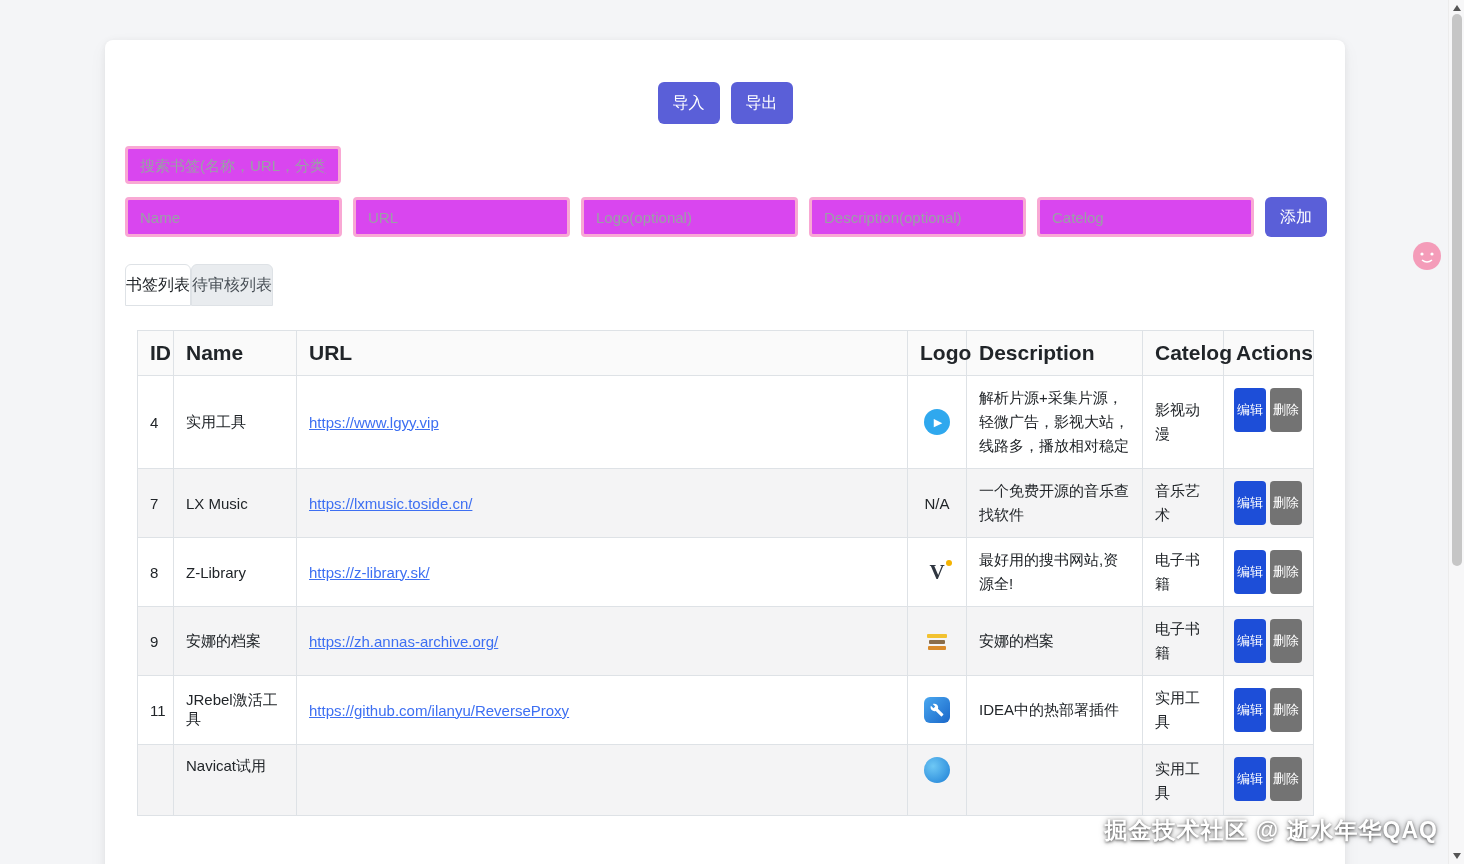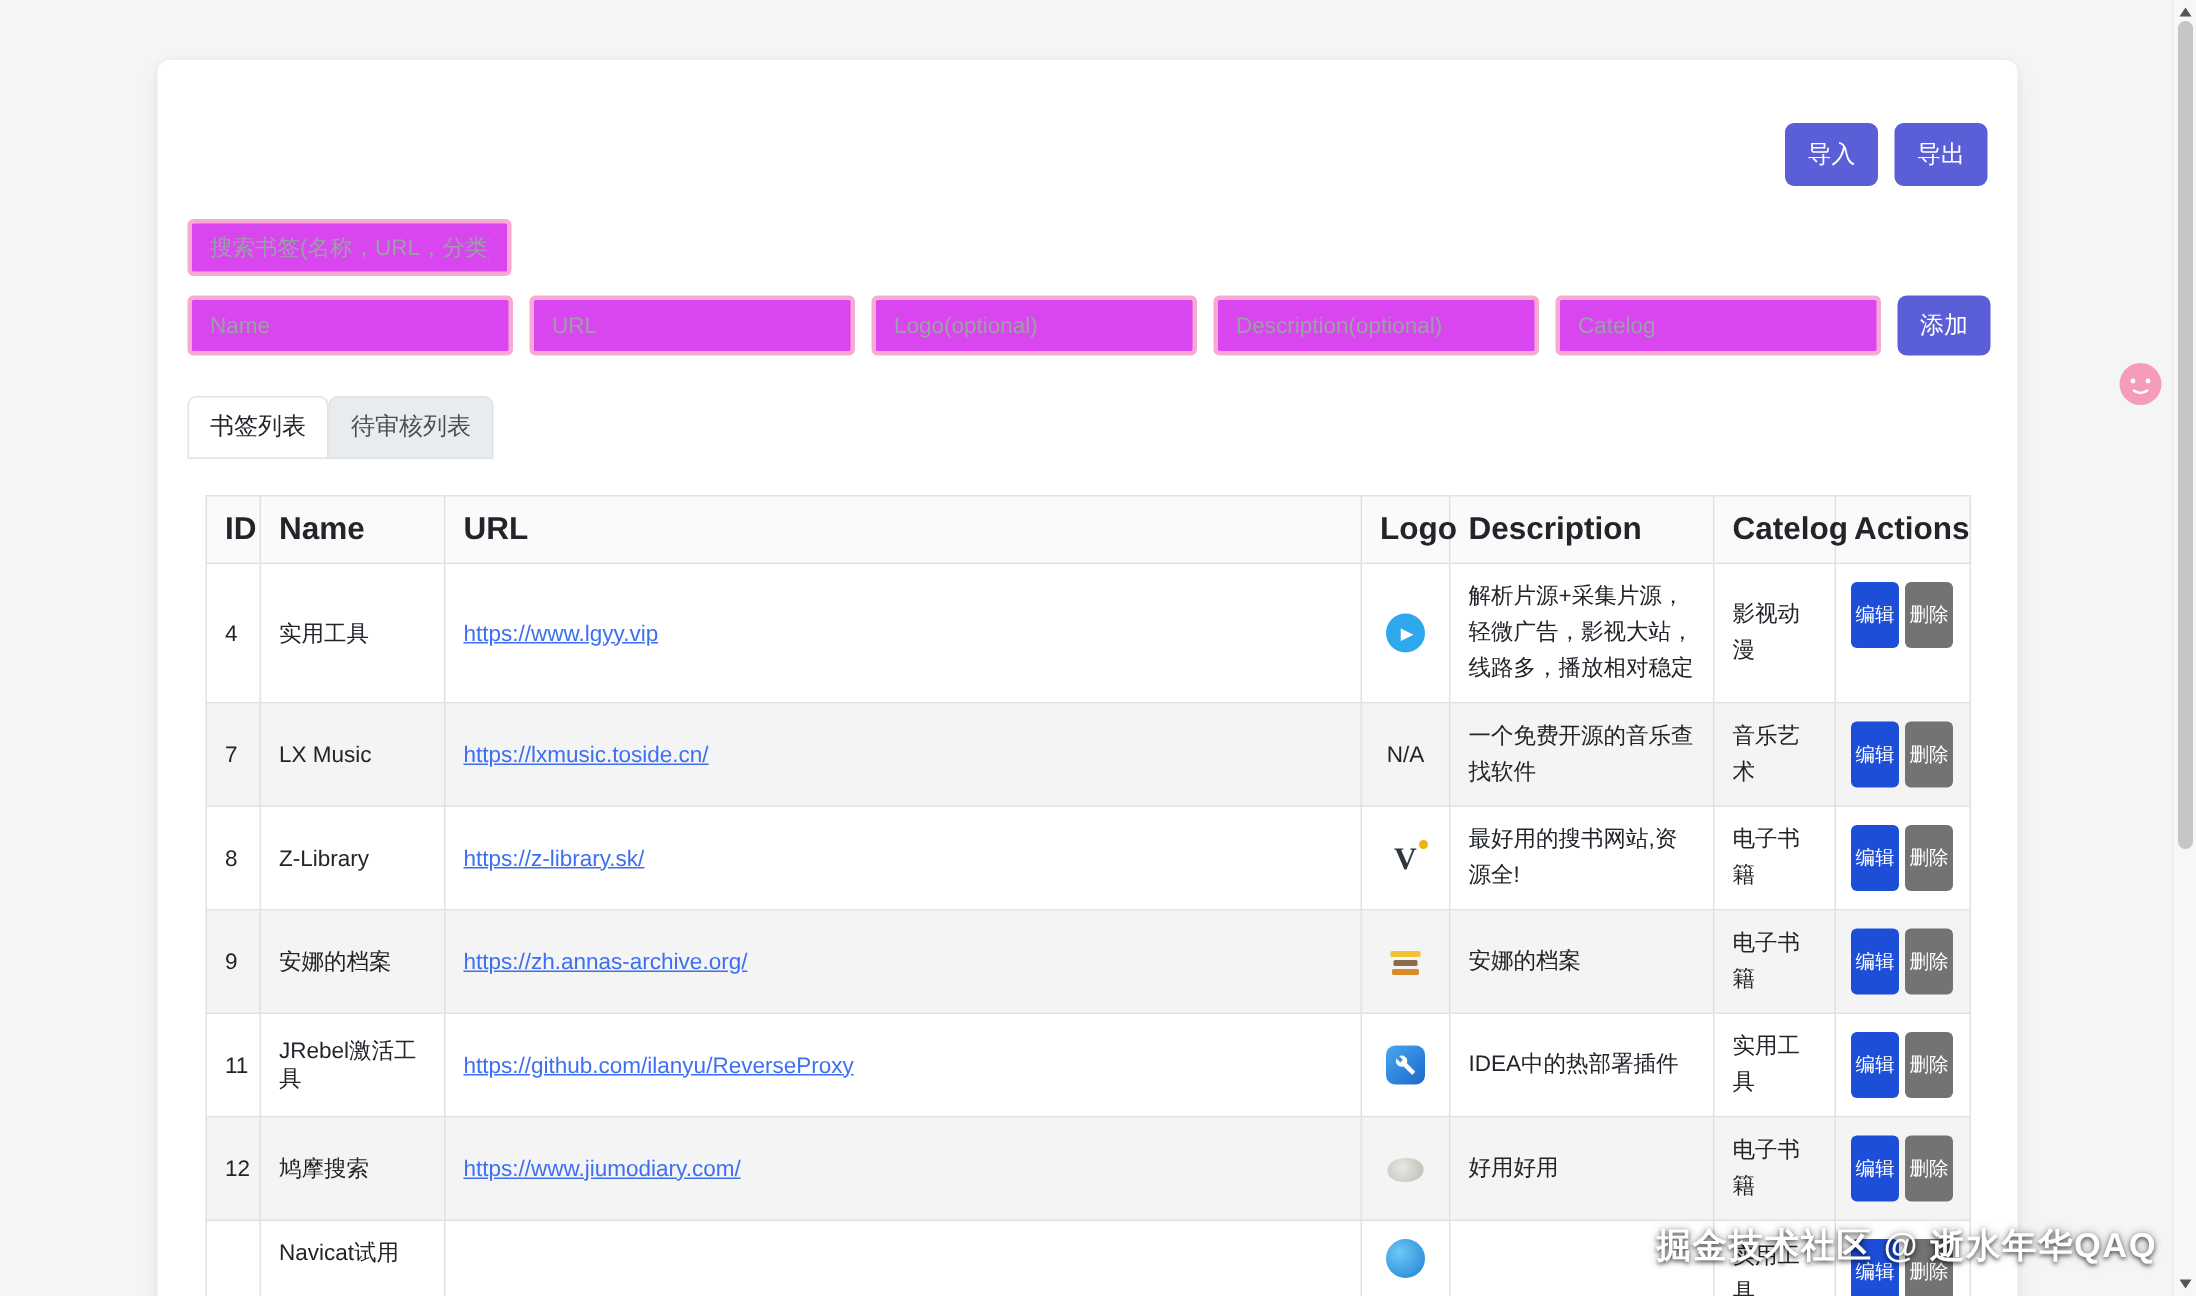--- a/index.html
+++ b/index.html
@@ -10,40 +10,40 @@
     font-family:"Liberation Sans","DejaVu Sans",sans-serif;
     color:#212529;
   }
   .card {
     position:absolute; left:105px; top:40px; width:1240px; height:1010px;
     background:#fff; border-radius:8px;
     box-shadow:0 1px 6px rgba(0,0,0,.06), 0 6px 18px rgba(0,0,0,.05);
     padding:0 20px;
   }
   
-  .top-actions { display:flex; justify-content:flex-end; gap:11px; padding-top:42px; }
+  .top-actions { display:flex; justify-content:center; gap:11px; padding-top:42px; }
   .btn-primary {
     width:62px; height:42px; background:#5a5fd8; color:#fff; border:none;
     border-radius:6px; font-size:16px; font-family:inherit; cursor:pointer;
   }
   
   .text-input {
     height:40px; border:3px solid #f9a8d4; border-radius:4px; padding:0 12px;
     font-size:15px; color:#333; font-family:inherit; outline:none; background:#d946ef;
   }
   .text-input::placeholder { color:#9aa0a6; }
   .search-row { margin-top:22px; }
   .search-input { width:216px; height:38px; }
   .form-row { margin-top:13px; display:flex; gap:11px; align-items:flex-start; }
   .form-row .text-input { width:217px; }
   .btn-add { width:62px; height:40px; flex:0 0 auto; }
   
   .tabs { margin-top:27px; display:flex; }
   .tab {
-    height:42px; line-height:40px; padding:0 14px; font-size:16px;
+    height:42px; line-height:40px; padding:0 0; font-size:16px;
     border:1px solid #dee2e6; border-radius:6px 6px 0 0;
     background:#e9ecef; color:#495057; cursor:pointer;
   }
   .tab.active { background:#fff; color:#212529; }
   
   .table-wrap { margin:24px 12px 0; }
   table { width:1176px; border-collapse:collapse; table-layout:fixed; font-size:15px; }
   th,td { border:1px solid #dee2e6; }
   th { background:#fafafa; text-align:left; font-weight:bold; font-size:21px; padding:10px 12px; }
   td { padding:10px 12px; vertical-align:middle; }
@@ -207,29 +207,20 @@
             <td class="c-url"><a href="#">https://github.com/ilanyu/ReverseProxy</a></td>
             <td class="c-logo"><span class="logo-wrench">
                 <svg viewBox="0 0 24 24" width="14" height="14">
                   <path fill="#fff" d="M22.7 19l-9.1-9.1c.9-2.3.4-5-1.5-6.9-2-2-5-2.4-7.4-1.3L9 6 6 9 1.6 4.7C.4 7.1.9 10.1 2.9 12.1c1.9 1.9 4.6 2.4 6.9 1.5l9.1 9.1c.4.4 1 .4 1.4 0l2.3-2.3c.5-.4.5-1.1.1-1.4z"></path>
                 </svg>
               </span></td>
             <td class="c-desc">IDEA中的热部署插件</td>
             <td class="c-catelog">实用工具</td>
             <td class="c-actions"><button class="btn-edit">编辑</button><button class="btn-delete">删除</button></td>
           </tr>
-          <tr>
-            <td class="c-id">12</td>
-            <td class="c-name">鸠摩搜索</td>
-            <td class="c-url"><a href="#">https://www.jiumodiary.com/</a></td>
-            <td class="c-logo"><span class="logo-jiumo"></span></td>
-            <td class="c-desc">好用好用</td>
-            <td class="c-catelog">电子书籍</td>
-            <td class="c-actions"><button class="btn-edit">编辑</button><button class="btn-delete">删除</button></td>
-          </tr>
           <tr class="row-partial">
             <td class="c-id"></td>
             <td class="c-name">Navicat试用</td>
             <td class="c-url"></td>
             <td class="c-logo"><span class="logo-navicat"></span></td>
             <td class="c-desc"></td>
             <td class="c-catelog">实用工具</td>
             <td class="c-actions"><button class="btn-edit">编辑</button><button class="btn-delete">删除</button></td>
           </tr>
         </tbody>

